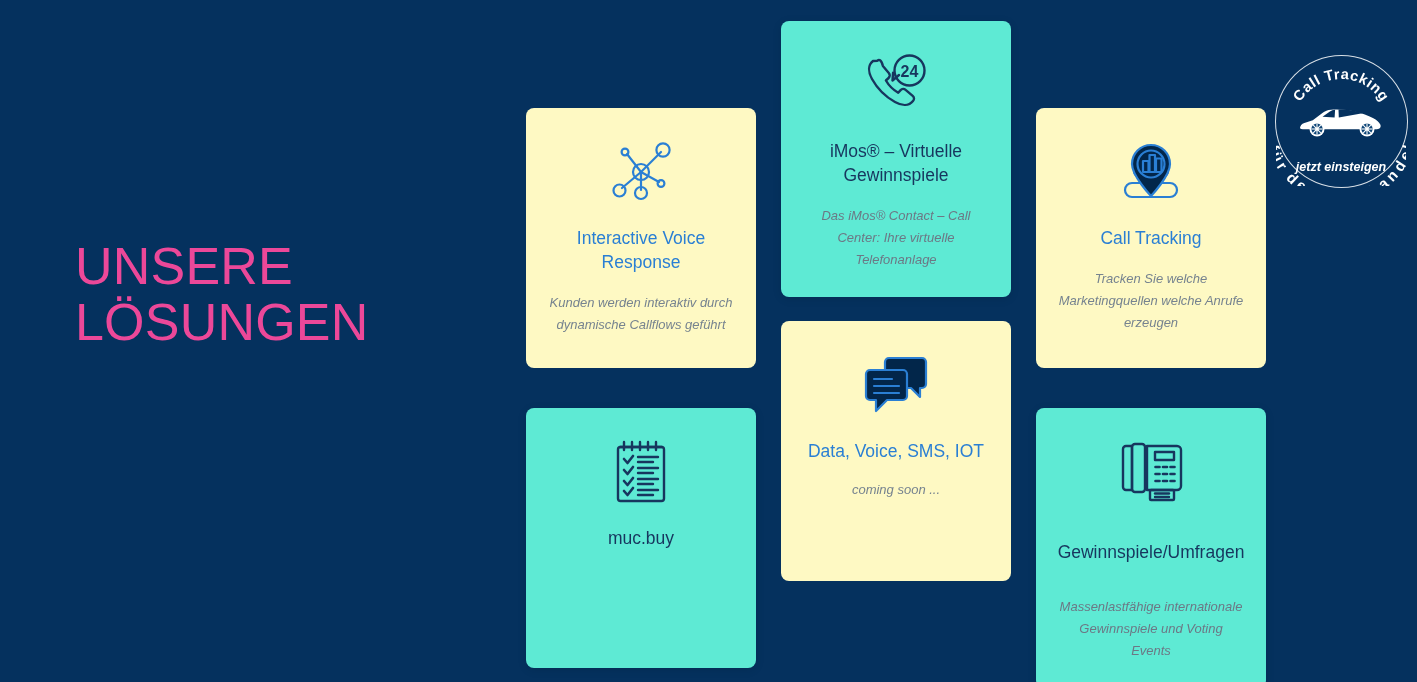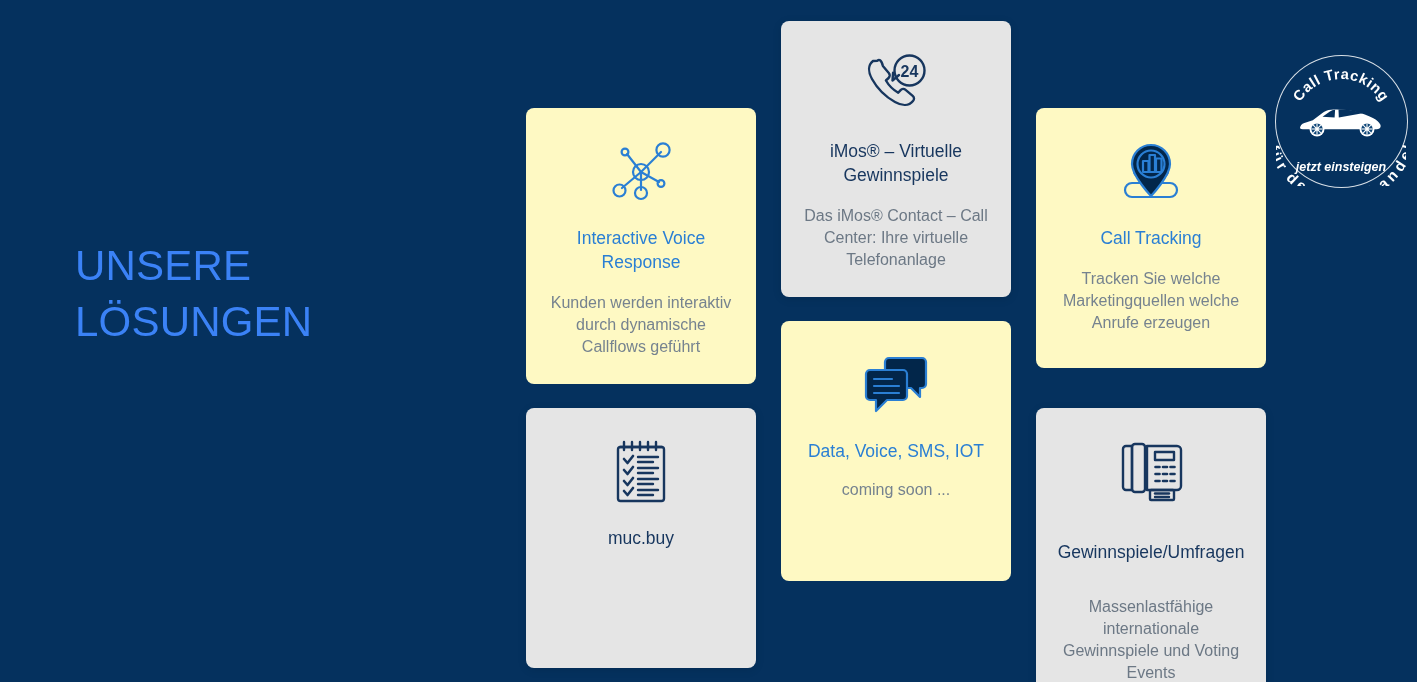--- a/index.html
+++ b/index.html
@@ -22,22 +22,22 @@
     height: 682px;
     background: #05315e;
   }
 
   
   .section-heading {
     position: absolute;
     left: 75px;
     top: 238px;
     width: 420px;
-    color: #3b82f6;
-    font-size: 42px;
+    color: #ec4899;
+    font-size: 52px;
     line-height: 56px;
     font-weight: 400;
     letter-spacing: 0.2px;
     white-space: pre-line;
   }
 
   
   .card {
     position: absolute;
     width: 230px;
@@ -47,21 +47,21 @@
     display: flex;
     flex-direction: column;
     align-items: center;
   }
 
   .card.dark {
     background: #fef9c3;
   }
 
   .card.light {
-    background: #e5e5e5;
+    background: #5eead4;
     box-shadow: 0 2px 10px rgba(0,0,0,0.10);
     text-align: center;
   }
 
   .card-icon {
     width: 72px;
     height: 72px;
     display: flex;
     align-items: center;
     justify-content: center;
@@ -74,23 +74,24 @@
     font-size: 17.5px;
     line-height: 24px;
     font-weight: 400;
     margin-bottom: 18px;
   }
 
   .card.dark .card-title { color: #2a7fd4; }
   .card.light .card-title { color: #17365e; }
 
   .card-desc {
-    font-size: 16px;
+    font-size: 13px;
     line-height: 22px;
     font-weight: 400;
+    font-style: italic;
   }
 
   .card.dark .card-desc { color: #76838f; }
   .card.light .card-desc { color: #6c7885; }
 
   
   #card-ivr          { left: 526px; top: 108px;  min-height: 260px; }
   #card-imos         { left: 781px; top: 21px;   min-height: 261px; }
   #card-calltracking { left: 1036px; top: 108px; min-height: 260px; }
   #card-mucbuy       { left: 526px; top: 408px;  min-height: 260px; }

